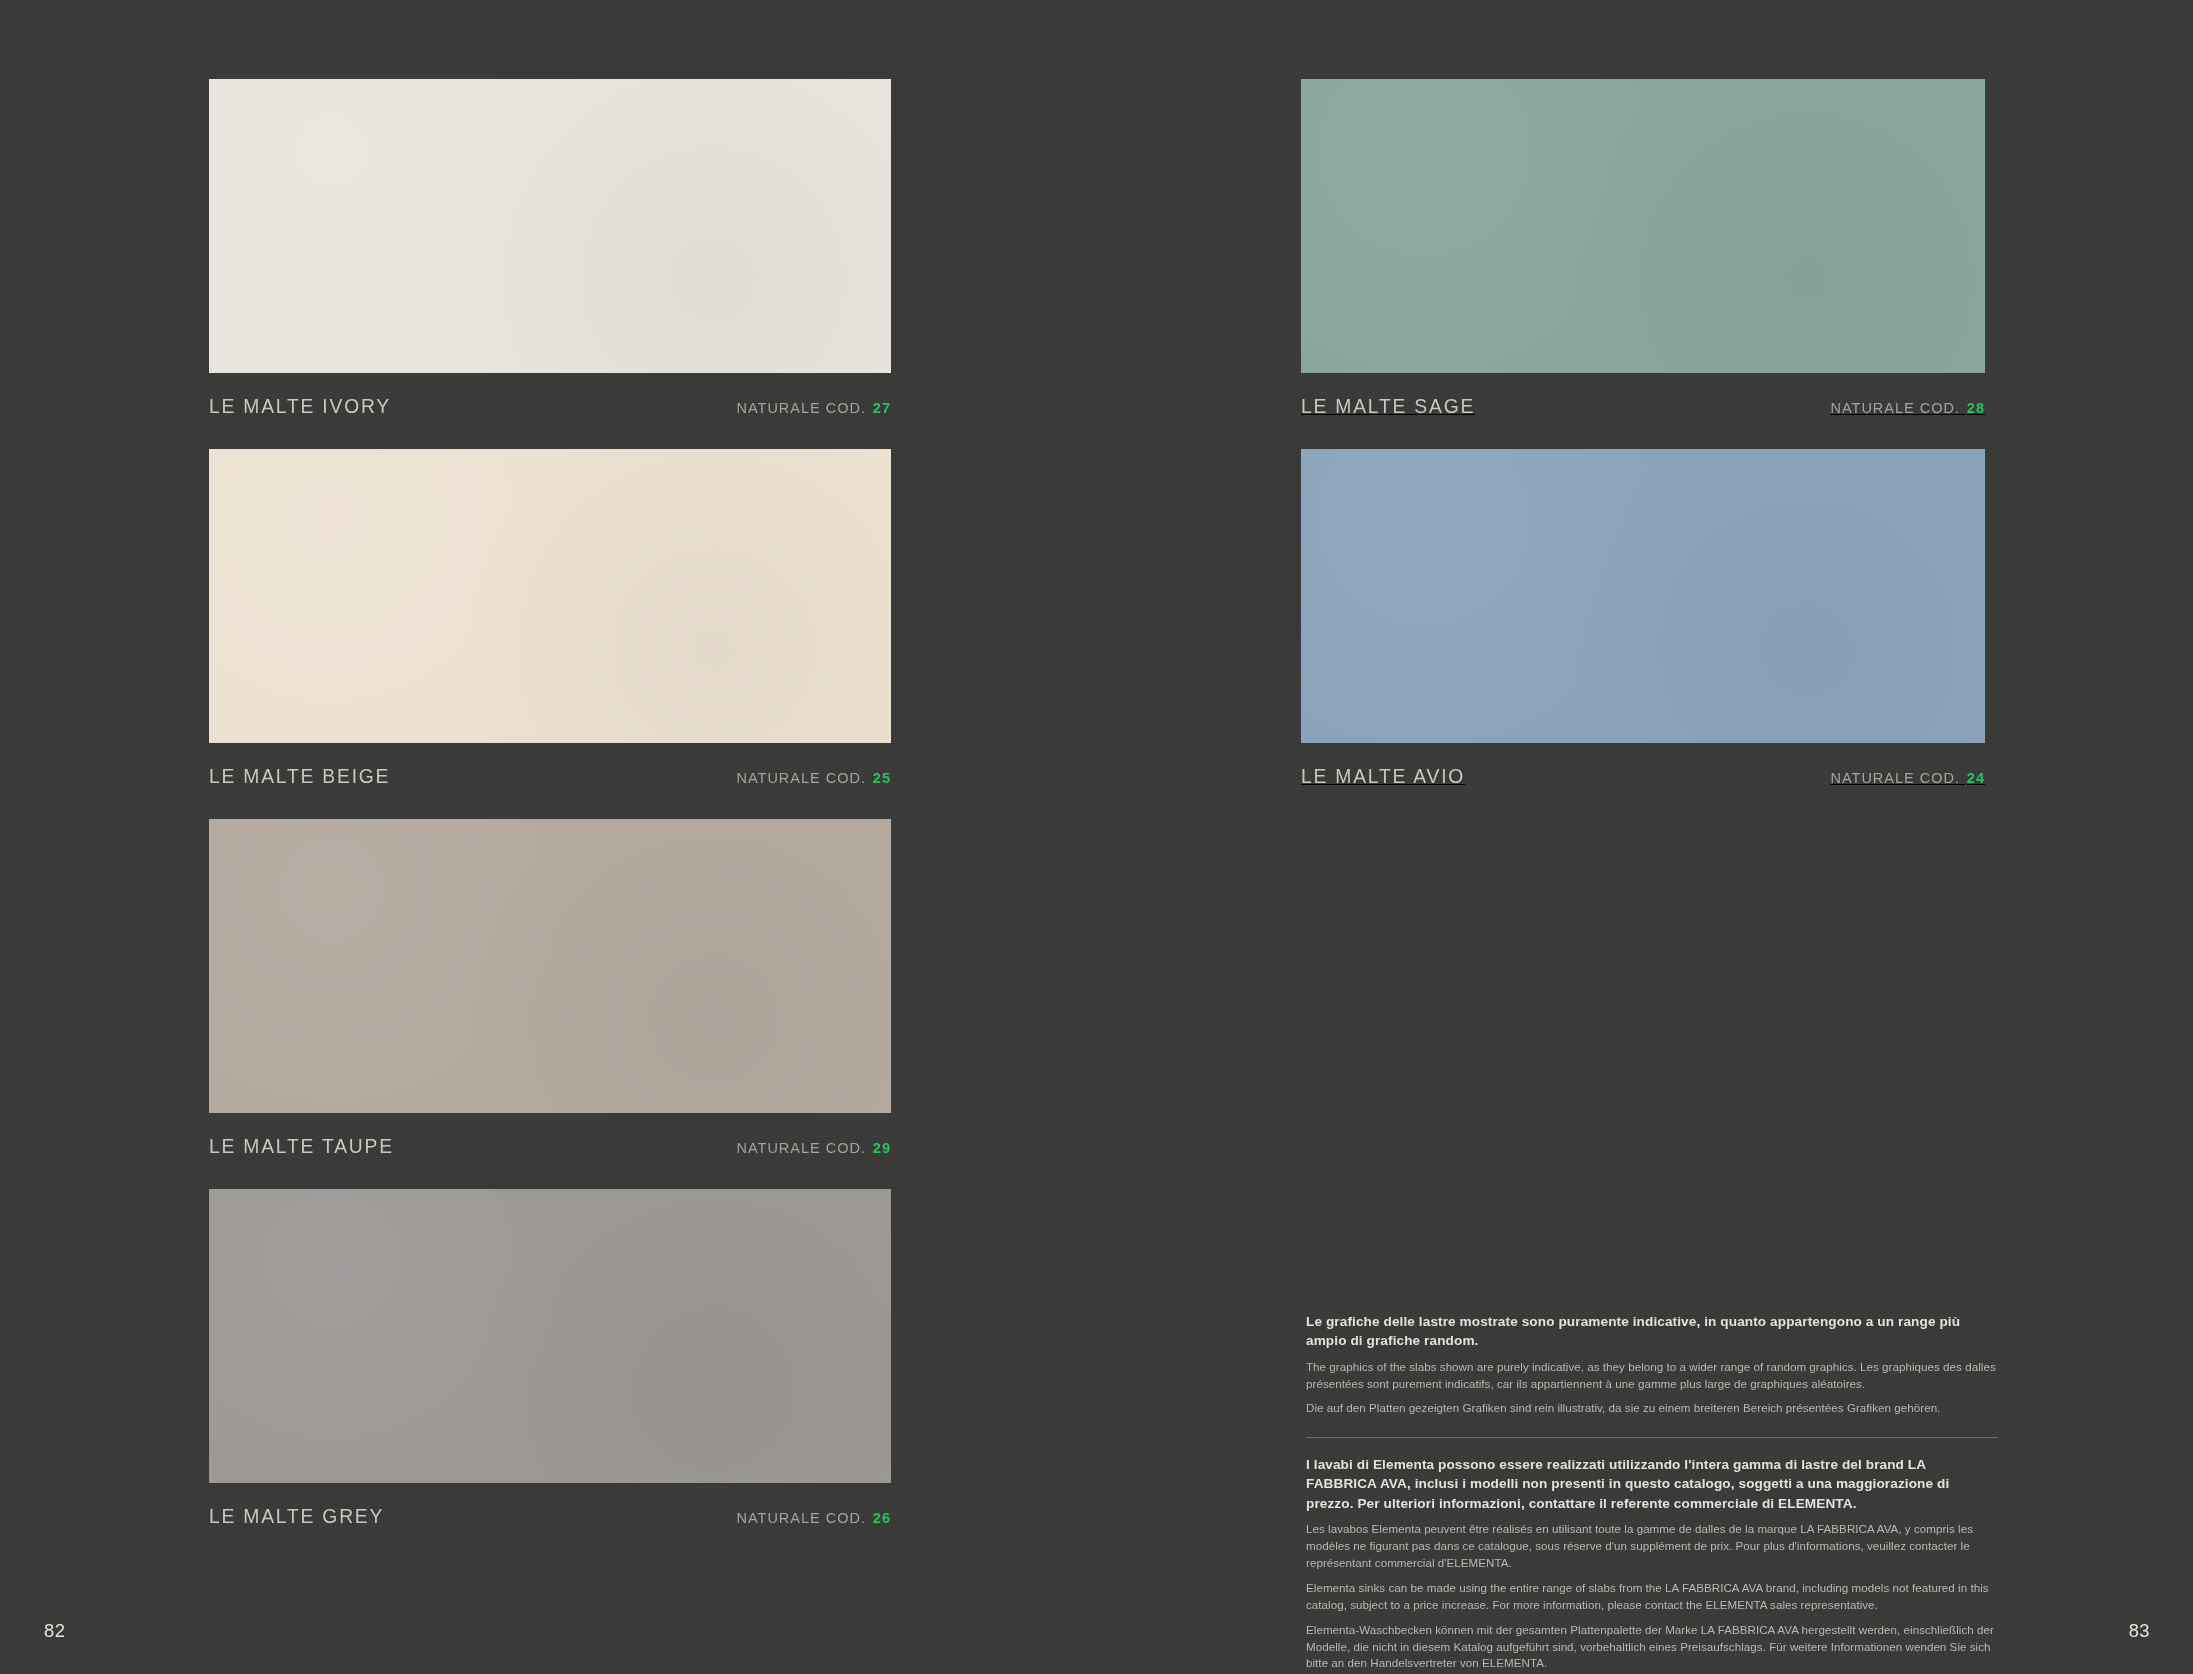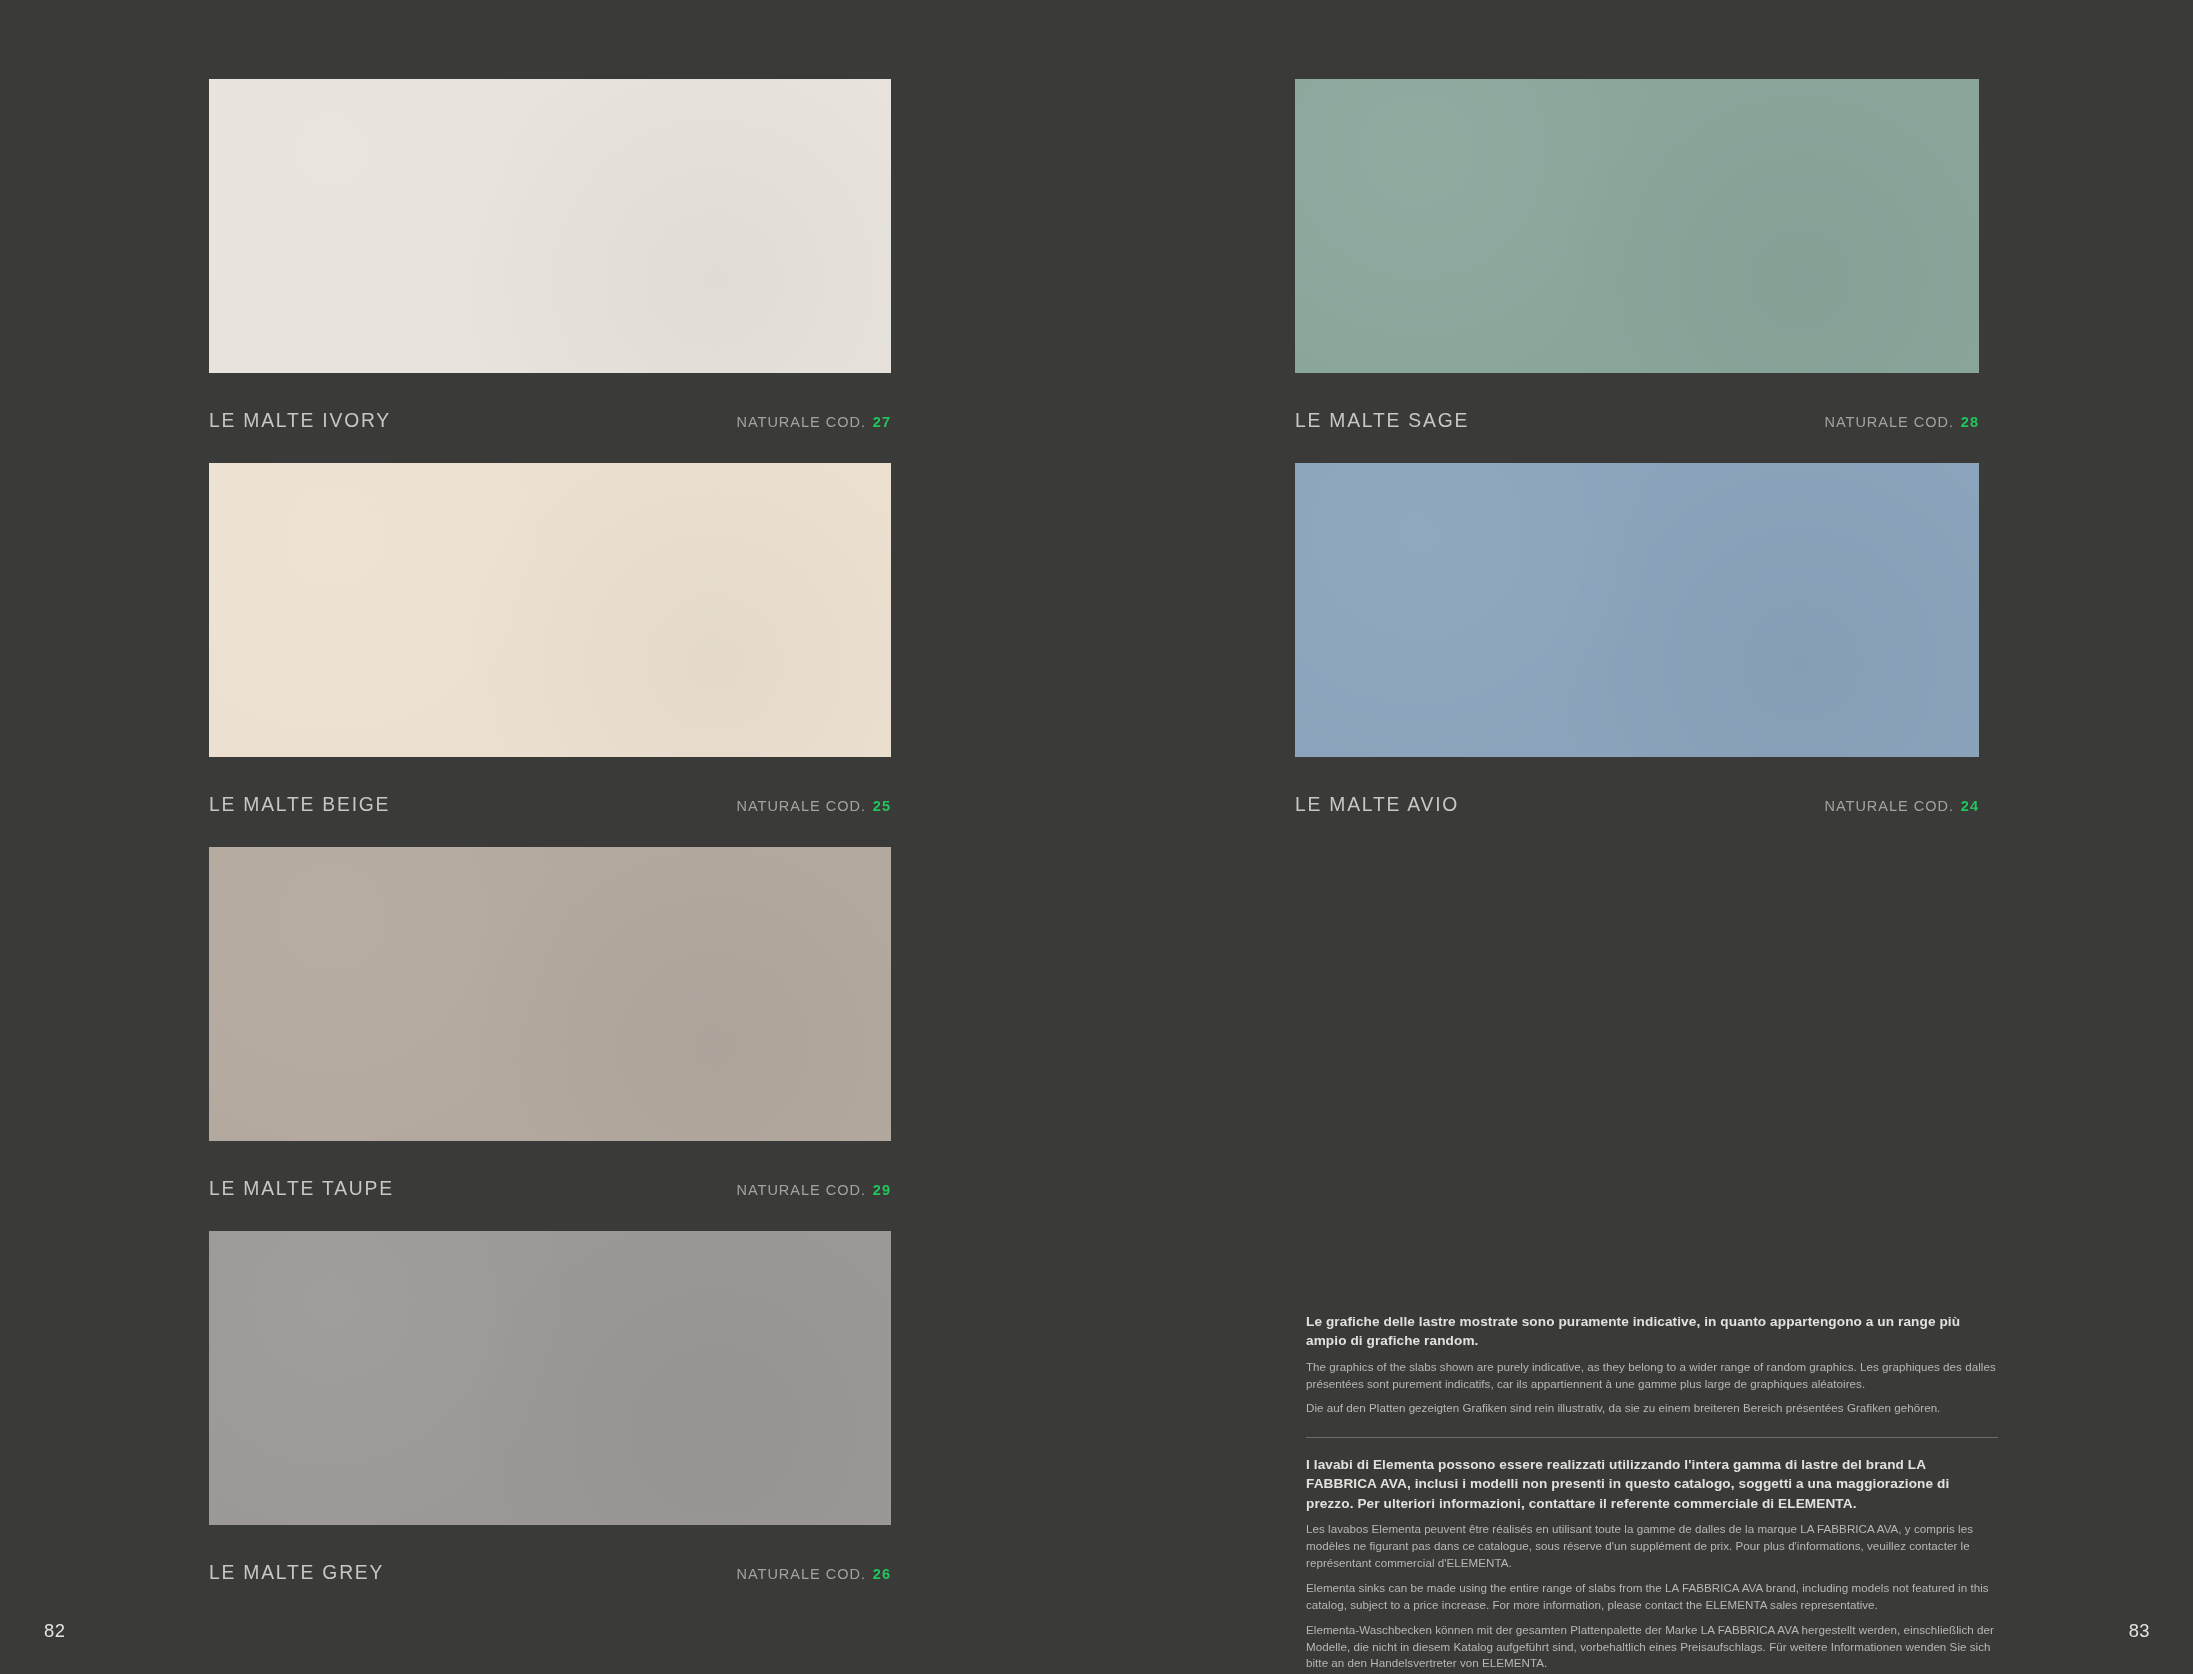--- a/index.html
+++ b/index.html
@@ -30,21 +30,21 @@
 
   
   .swatch-col {
     position: absolute;
     top: 79px;
     display: flex;
     flex-direction: column;
     gap: 31px;
   }
   .swatch-col.left  { left: 209px;  width: 682px; }
-  .swatch-col.right { left: 198px;  width: 684px; }
+  .swatch-col.right { left: 204px;  width: 684px; text-decoration: underline; }
 
   .swatch-card {
     display: block;
   }
   .swatch-chip {
     width: 100%;
     height: 294px;
     display: block;
     position: relative;
   }
@@ -56,21 +56,21 @@
     background-image:
       radial-gradient(circle at 18% 24%, rgba(255,255,255,.05), transparent 42%),
       radial-gradient(circle at 74% 68%, rgba(0,0,0,.035), transparent 48%);
     pointer-events: none;
   }
 
   .swatch-meta {
     display: flex;
     align-items: baseline;
     justify-content: space-between;
-    margin-top: 37px;
+    margin-top: 23px;
   }
   .swatch-title {
     font-size: 19.3px;
     letter-spacing: 1.8px;
     color: #c9c7c2;
     font-weight: 400;
     white-space: nowrap;
   }
   .swatch-code {
     font-size: 14.5px;

